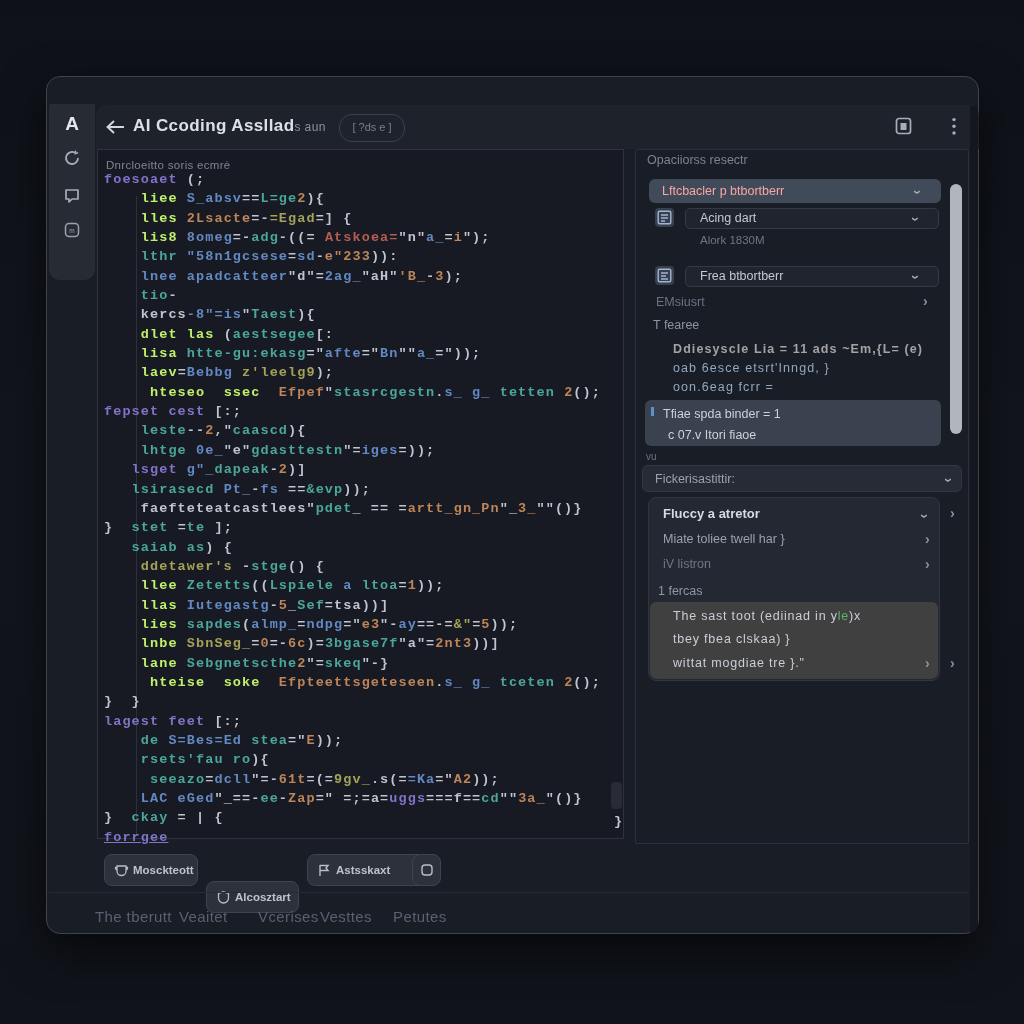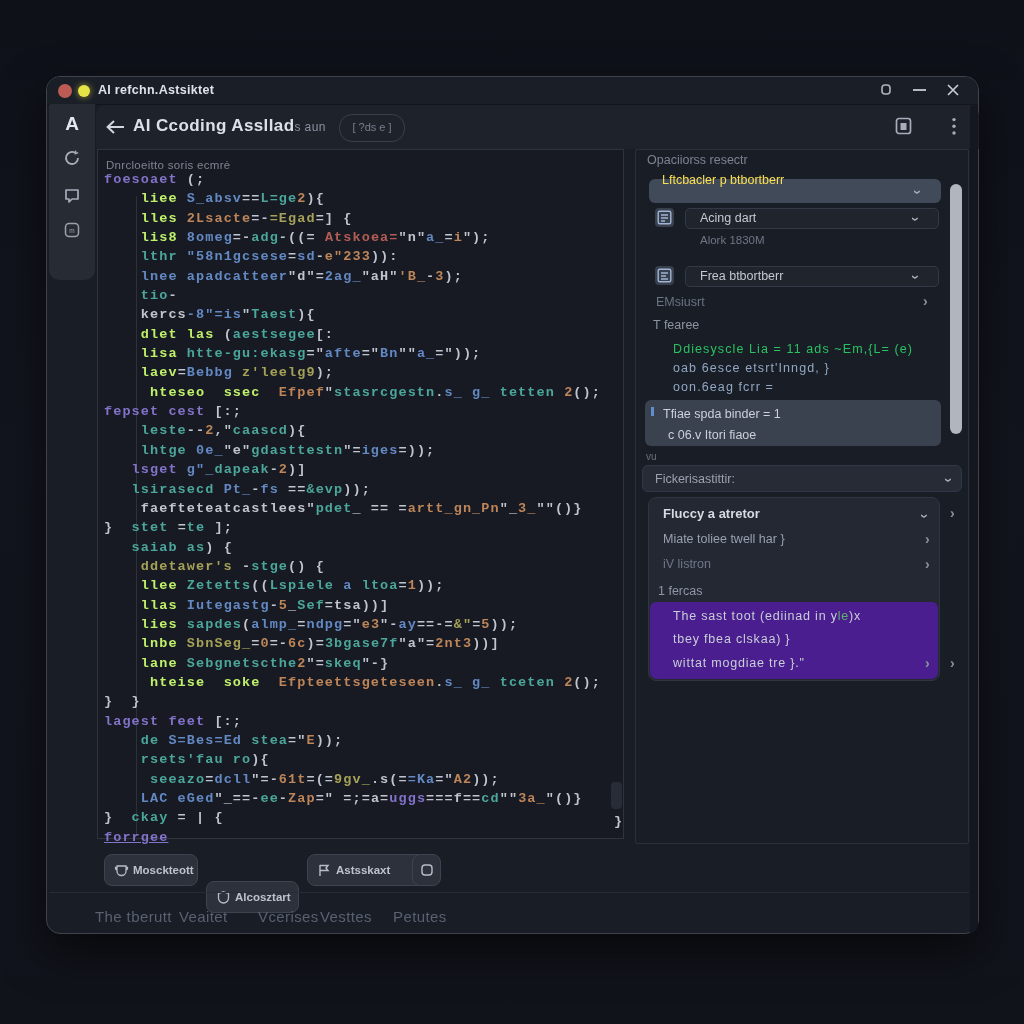--- a/index.html
+++ b/index.html
@@ -42,32 +42,20 @@
   .kb { color:#6189c8; } 
   .ko { color:#c08455; } 
   .kr { color:#b85c52; } 
   .ky { color:#a5a253; } 
   .kw { color:#bfc4cf; } 
 </style>
 </head>
 <body>
 <div class="win">
 
-  <div class="titlebar">
-    <div class="dot" style="left:11px; top:7px; width:14px; height:14px; background:#c05a52;"></div>
-    <div class="dot" style="left:31px; top:8px; width:12px; height:12px; background:#e6e63e; box-shadow:0 0 6px 1px rgba(230,230,60,0.45);"></div>
-    <div class="titletext">AI refchn.Astsiktet</div>
-    <svg class="abs" style="left:833px; top:5px;" width="12" height="14" viewBox="0 0 12 14">
-      <rect x="2" y="3" width="8" height="9" rx="3" fill="none" stroke="#aeb3bf" stroke-width="1.6"></rect>
-    </svg>
-    <div class="abs" style="left:866px; top:12px; width:13px; height:2px; background:#b4b9c4;"></div>
-    <svg class="abs" style="left:899px; top:6px;" width="14" height="14" viewBox="0 0 14 14">
-      <path d="M2 2 L12 12 M12 2 L2 12" stroke="#c6cad2" stroke-width="1.7"></path>
-    </svg>
-  </div>
 
   <div class="sidebar">
     <div class="sb-ico" style="top:9px; font-size:19px; font-weight:bold; color:#e4e7ee;">A</div>
     <svg class="sb-ico" style="top:44px; left:13px; width:20px;" width="20" height="20" viewBox="0 0 20 20">
       <path d="M16 10 a6 6 0 1 1 -3 -5.2" fill="none" stroke="#a8adba" stroke-width="1.8"></path>
       <path d="M13.6 2.6 L13.4 5.6 L16.2 4.6" fill="none" stroke="#a8adba" stroke-width="1.5"></path>
     </svg>
     <svg class="sb-ico" style="top:82px; left:13px; width:20px;" width="20" height="20" viewBox="0 0 20 20">
       <path d="M4 4 h12 v9 h-6 l-3 3 v-3 h-3 z" fill="none" stroke="#a8adba" stroke-width="1.7" stroke-linejoin="round"></path>
     </svg>
@@ -134,21 +122,21 @@
 <span class="kw">}  </span><span class="kt">ckay</span><span class="kw"> = | {</span>
 <span class="kp" style="text-decoration:underline;">forrgee</span></pre>
   </div>
 
   <div class="abs" style="left:923px; top:29px; width:8px; height:827px; background:#14171f; border-radius:0 0 10px 0;"></div>
   <div class="abs" style="left:588px; top:72px; width:334px; height:695px; border:1px solid #2b303b; border-radius:2px;"></div>
   <div class="abs" style="left:564px; top:705px; width:11px; height:27px; background:#272c37; border-radius:4px;"></div>
 
   <div class="rl" style="left:600px; top:76px; color:#7c8292;">Opaciiorss resectr</div>
   <div class="dd" style="left:602px; top:102px; width:292px; height:24px; background:#414a5a;"></div>
-  <div class="rl" style="left:615px; top:96px; color:#fde047;">Lftcbacler p btbortberr</div>
+  <div class="rl" style="left:615px; top:107px; color:#fca5a5;">Lftcbacler p btbortberr</div>
   <div class="chev" style="left:869px; top:107px;">›</div>
   <div class="icsq" style="left:608px; top:131px;">
     <svg width="19" height="19" viewBox="0 0 19 19">
         <g stroke="#9fb4d8" stroke-width="1.4" fill="none">
     <rect x="3.2" y="3.2" width="12.6" height="12.6" rx="1.5"></rect>
           <path d="M6 7 h7 M6 10 h7 M6 13 h4"></path>
         </g>
       </svg>
   </div>
   <div class="dd" style="left:638px; top:131px; width:254px; height:21px; background:#20242e; border:1px solid #333947; border-radius:5px;"></div>
@@ -162,41 +150,41 @@
           <path d="M6 7 h7 M6 10 h5 M6 13 h7"></path>
         </g>
       </svg>
   </div>
   <div class="dd" style="left:638px; top:189px; width:254px; height:21px; background:#20242e; border:1px solid #333947; border-radius:5px;"></div>
   <div class="rl" style="left:653px; top:192px; color:#c3c8d3;">Frea btbortberr</div>
   <div class="chev" style="left:867px; top:192px;">›</div>
   <div class="rl" style="left:609px; top:218px; color:#6b7283;">EMsiusrt</div>
   <div class="chevr" style="left:876px; top:216px;">›</div>
   <div class="rl" style="left:606px; top:241px; color:#8d93a2;">T fearee</div>
-  <div class="rl" style="left:626px; top:265px; color:#22c55e; letter-spacing:1.1px;">Ddiesyscle Lia = 11 ads ~Em,{L= (e)</div>
+  <div class="rl" style="left:626px; top:265px; color:#a3a3a3; letter-spacing:1.1px;font-weight:bold;">Ddiesyscle Lia = 11 ads ~Em,{L= (e)</div>
   <div class="rl" style="left:626px; top:284px; color:#90a7c4; letter-spacing:1.1px;">oab 6esce etsrt'Inngd, }</div>
   <div class="rl" style="left:626px; top:303px; color:#90a7c4; letter-spacing:1.1px;">oon.6eag fcrr =</div>
   <div class="dd" style="left:598px; top:323px; width:296px; height:46px; background:#3a4150;"></div>
   <div class="abs" style="left:604px; top:330px; width:3px; height:9px; background:#5b8fd4;"></div>
   <div class="rl" style="left:616px; top:330px; color:#ccd1db;">Tfiae spda binder = 1</div>
-  <div class="rl" style="left:621px; top:351px; color:#ccd1db;">c 06.v Itori fiaoe</div>
+  <div class="rl" style="left:621px; top:351px; color:#ccd1db;">c 07.v Itori fiaoe</div>
   <div class="rl" style="left:599px; top:374px; color:#6b7180; font-size:10px;">vu</div>
   <div class="abs" style="left:903px; top:107px; width:12px; height:250px; background:#b0b5bf; border-radius:6px;"></div>
   <div class="dd" style="left:595px; top:388px; width:320px; height:27px; background:#262b36; border:1px solid #31374a;"></div>
   <div class="rl" style="left:608px; top:395px; color:#9ba1b0;">Fickerisastittir:</div>
   <div class="chev" style="left:900px; top:395px;">›</div>
   <div class="dd" style="left:601px; top:420px; width:292px; height:184px; background:#232834; border:1px solid #2f3542; border-radius:8px;">
     <div class="rl" style="left:14px; top:8px; color:#d6dae2; font-weight:bold; font-size:13px;">Fluccy a atretor</div>
     <div class="chev" style="left:274px; top:10px;">›</div>
     <div class="rl" style="left:14px; top:34px; color:#9aa0b0;">Miate toliee twell har }</div>
     <div class="chevr" style="left:276px; top:33px;">›</div>
     <div class="rl" style="left:14px; top:59px; color:#6f7687;">iV listron</div>
     <div class="chevr" style="left:276px; top:58px;">›</div>
     <div class="rl" style="left:9px; top:86px; color:#8f96a6;">1 fercas</div>
-    <div class="abs" style="left:1px; top:104px; width:288px; height:77px; background:#4c1d95; border-radius:6px 6px 7px 7px;">
+    <div class="abs" style="left:1px; top:104px; width:288px; height:77px; background:#404040; border-radius:6px 6px 7px 7px;">
       <div class="rl" style="left:23px; top:7px; color:#c9ced8; letter-spacing:0.8px;">The sast toot (ediinad in y<span style="color:#58b368;">le</span>)х</div>
       <div class="rl" style="left:23px; top:30px; color:#c9ced8; letter-spacing:0.8px;">tbey fbea clskaa) }</div>
       <div class="rl" style="left:23px; top:54px; color:#c9ced8; letter-spacing:0.8px;">wittat mogdiae tre }."</div>
       <div class="chevr" style="left:275px; top:53px;">›</div>
     </div>
   </div>
   <div class="chevr" style="left:903px; top:428px;">›</div>
   <div class="chevr" style="left:903px; top:578px;">›</div>
 
   <div class="btn" style="left:57px; width:94px;">

